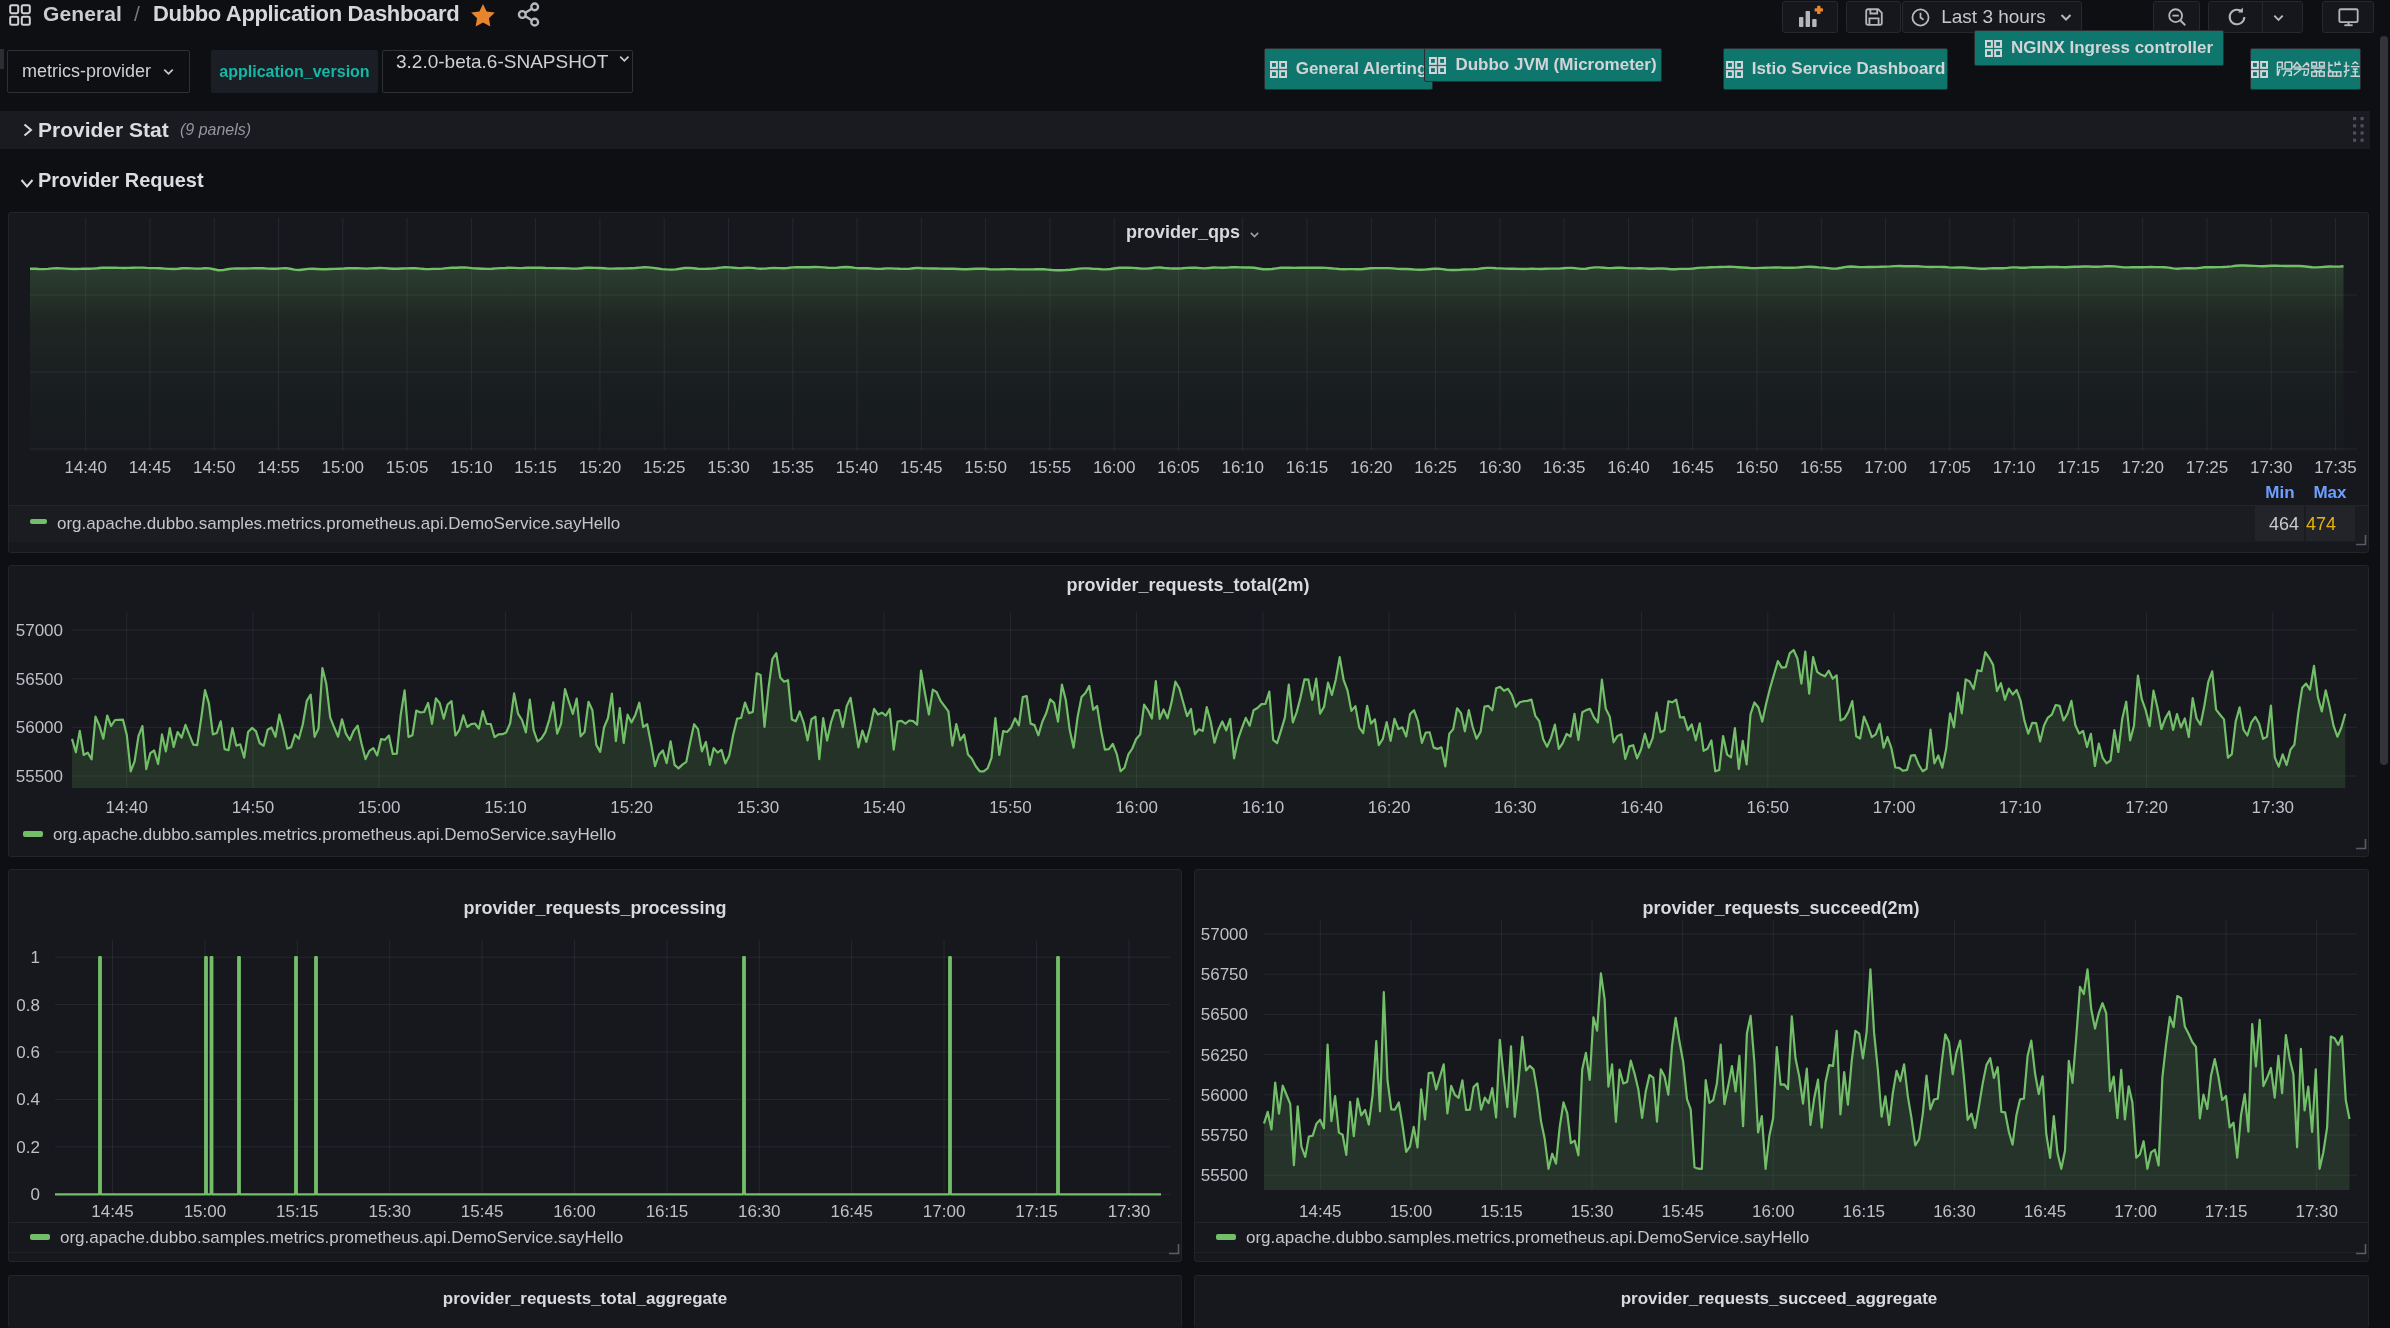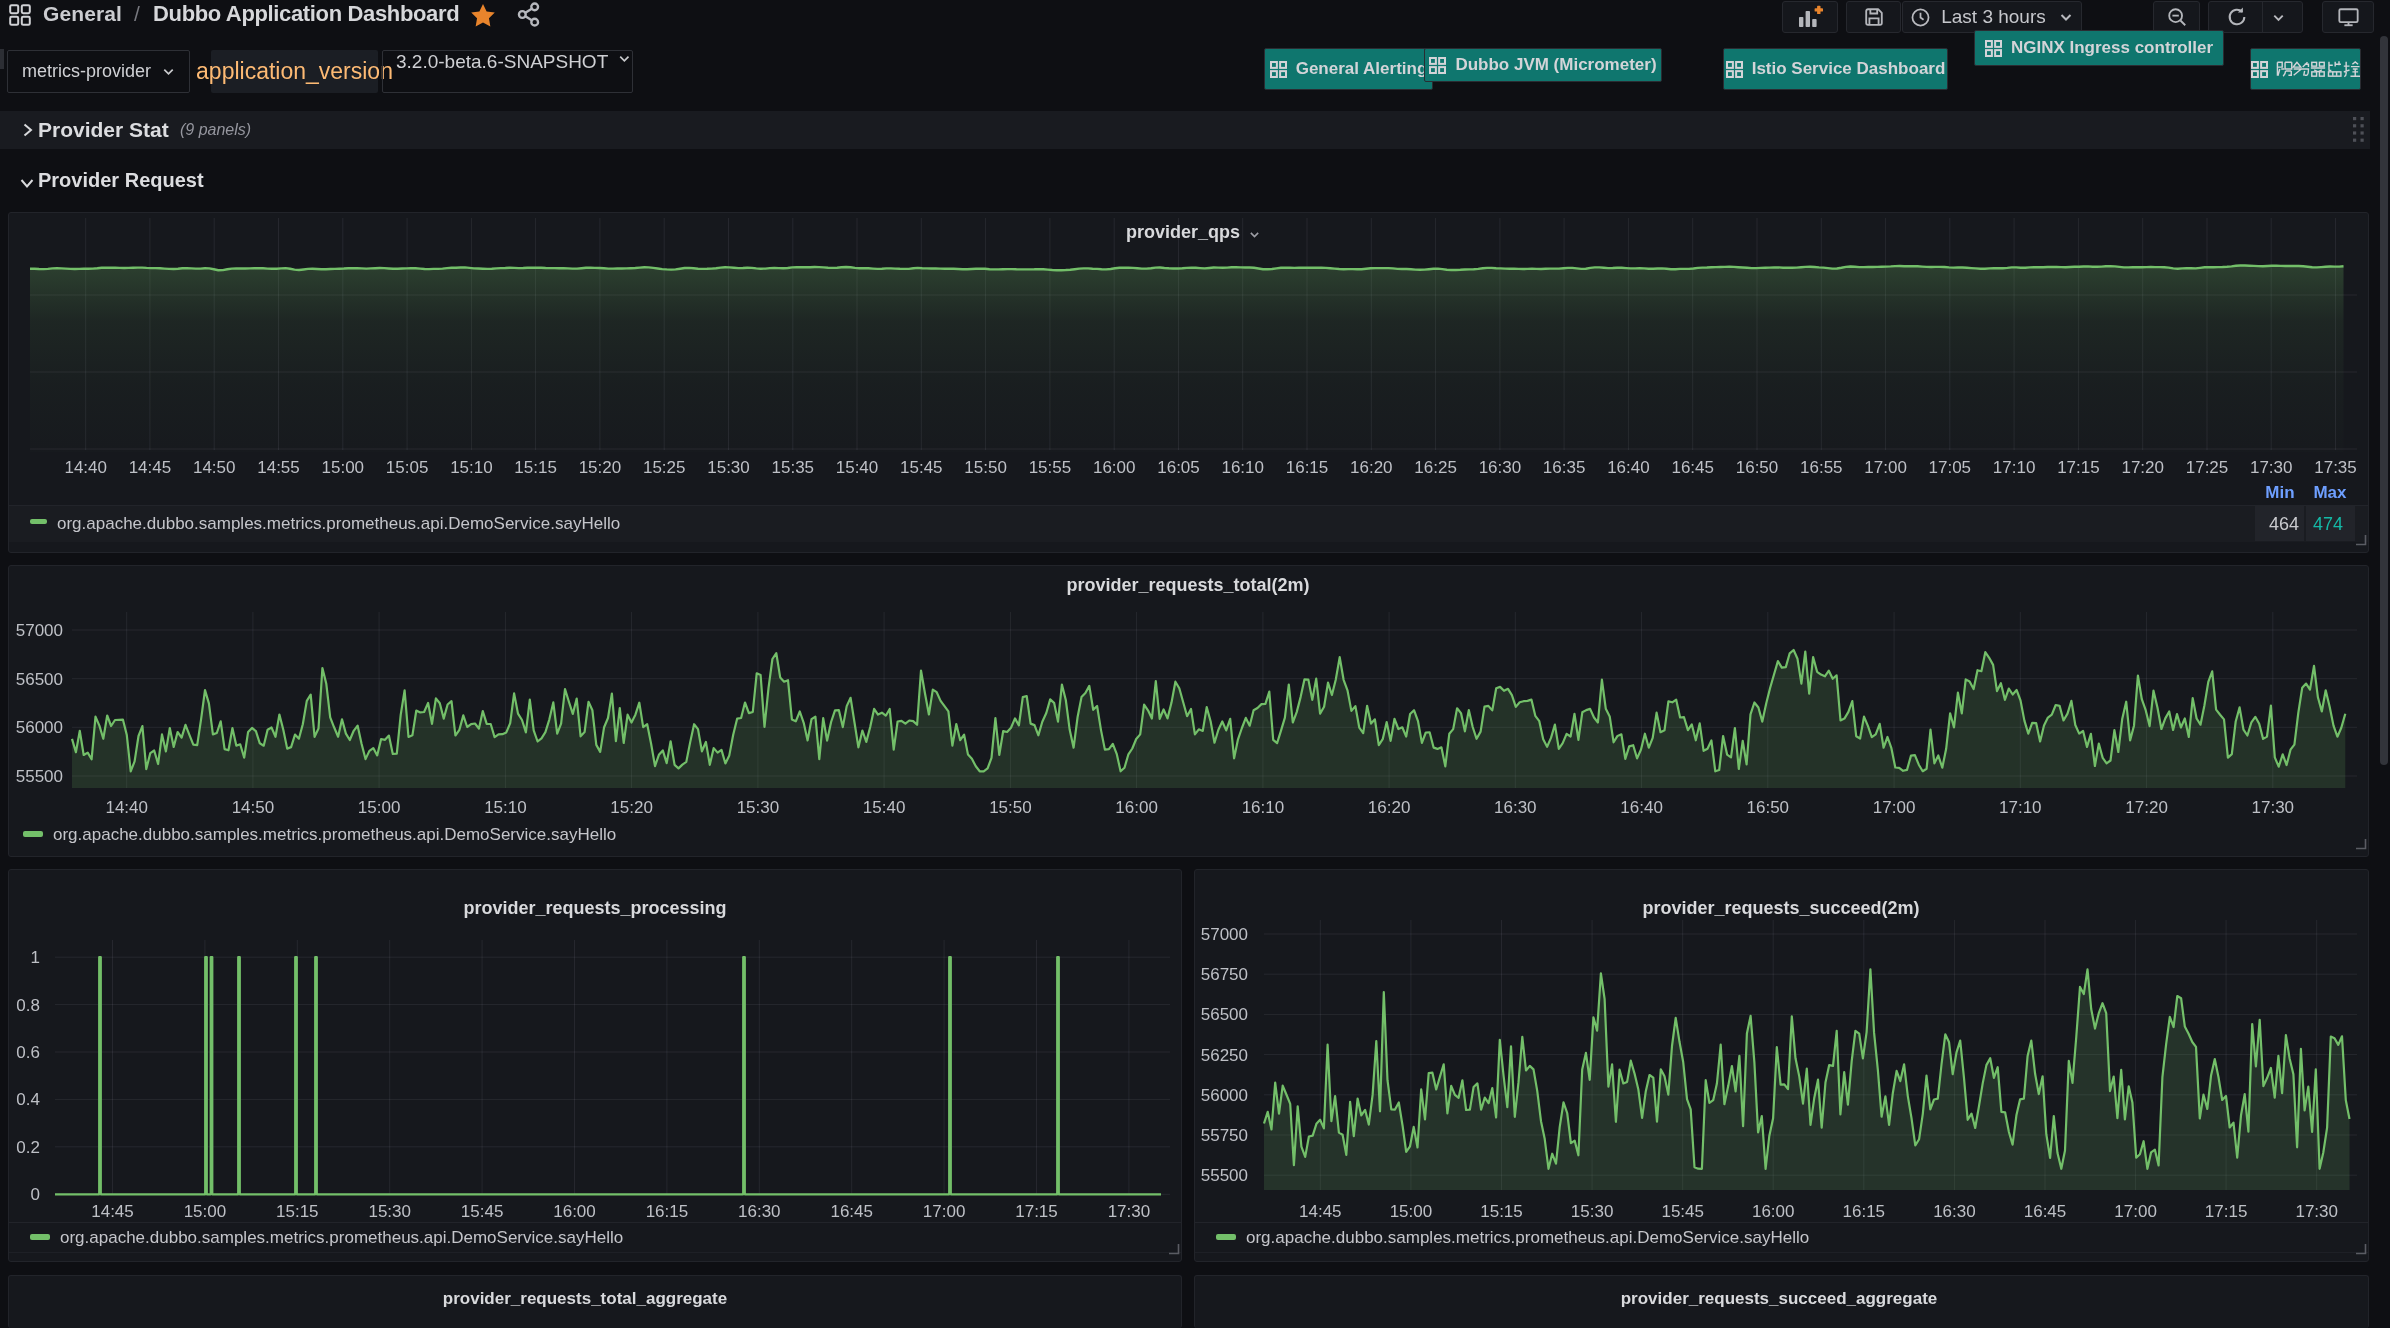--- a/index.html
+++ b/index.html
@@ -96,21 +96,21 @@
 </div>
 
 <div class="abs" style="left:0;top:49px;width:4px;height:20px;background:#2c2e34"></div>
 <div class="abs" style="left:7px;top:50px;width:183px;height:43px;border:1px solid #2e3036;border-radius:2px;display:flex;align-items:center">
  <span style="font-size:18px;color:#cfd0d4;margin-left:14px">metrics-provider</span>
  <svg width="15" height="15" viewBox="0 0 16 16" fill="none" stroke="#c9cacd" stroke-width="1.8" style="margin-left:10px">
       <path d="M3.5 6l4.5 4.5L12.5 6"></path>
     </svg>
 </div>
 <div class="abs" style="left:211px;top:50px;width:167px;height:43px;background:#1b1e24;border-radius:2px;display:flex;align-items:center;justify-content:center">
- <span style="font-size:23px;font-weight:400;color:#fdba74">application_version</span>
+ <span style="font-size:16px;font-weight:700;color:#14b8a6">application_version</span>
 </div>
 <div class="abs" style="left:382px;top:50px;width:251px;height:43px;border:1px solid #2e3036;border-radius:2px;display:flex;align-items:flex-start">
  <span style="font-size:19px;color:#cfd0d4;margin-left:13px;white-space:nowrap">3.2.0-beta.6-SNAPSHOT</span>
  <svg width="15" height="15" viewBox="0 0 16 16" fill="none" stroke="#c9cacd" stroke-width="1.8" style="margin-left:9px">
       <path d="M3.5 6l4.5 4.5L12.5 6"></path>
     </svg>
 </div>
 
 <div class="btn" style="left:1264px;top:48px;width:169px;height:42px">
  <svg class="gridicon" width="17" height="17" viewBox="0 0 22 22" fill="none" stroke="#d3d4d8" stroke-width="2.6" style="margin-right:9px">
@@ -427,21 +427,21 @@
 
 <div class="abs" style="left:2255px;top:483px;width:50px;font-size:17px;font-weight:bold;color:#6e9fff;text-align:center">Min</div>
 <div class="abs" style="left:2305px;top:483px;width:50px;font-size:17px;font-weight:bold;color:#6e9fff;text-align:center">Max</div>
 <div class="abs" style="left:9px;top:505px;width:2359px;height:1px;background:rgba(204,204,220,0.07)"></div>
 <div class="abs" style="left:9px;top:506px;width:2359px;height:36px;background:rgba(204,204,220,0.022)"></div>
 <div class="abs" style="left:2255px;top:506px;width:49px;height:35px;background:rgba(204,204,220,0.05)"></div>
 <div class="abs" style="left:2306px;top:506px;width:49px;height:35px;background:rgba(204,204,220,0.05)"></div>
 <div class="abs" style="left:30px;top:519px;width:17px;height:5px;border-radius:2px;background:#73bf69"></div>
 <div class="abs legend-name" style="left:57px;top:514px">org.apache.dubbo.samples.metrics.prometheus.api.DemoService.sayHello</div>
 <div class="abs" style="left:2255px;top:514px;width:44px;font-size:18px;color:#c9cace;text-align:right">464</div>
-<div class="abs" style="left:2306px;top:514px;width:44px;font-size:18px;color:#14b8a6;text-align:center">474</div>
+<div class="abs" style="left:2306px;top:514px;width:44px;font-size:18px;color:#eab308;text-align:left">474</div>
 
 <div class="abs" style="left:23px;top:831px;width:20px;height:6px;border-radius:2px;background:#73bf69"></div>
 <div class="abs legend-name" style="left:53px;top:825px">org.apache.dubbo.samples.metrics.prometheus.api.DemoService.sayHello</div>
 
 <div class="abs" style="left:9px;top:1222px;width:1172px;height:1px;background:rgba(204,204,220,0.07)"></div>
 <div class="abs" style="left:9px;top:1252px;width:1172px;height:1px;background:rgba(204,204,220,0.05)"></div>
 <div class="abs" style="left:30px;top:1234px;width:20px;height:6px;border-radius:2px;background:#73bf69"></div>
 <div class="abs legend-name" style="left:60px;top:1228px">org.apache.dubbo.samples.metrics.prometheus.api.DemoService.sayHello</div>
 
 <div class="abs" style="left:1195px;top:1222px;width:1173px;height:1px;background:rgba(204,204,220,0.07)"></div>

